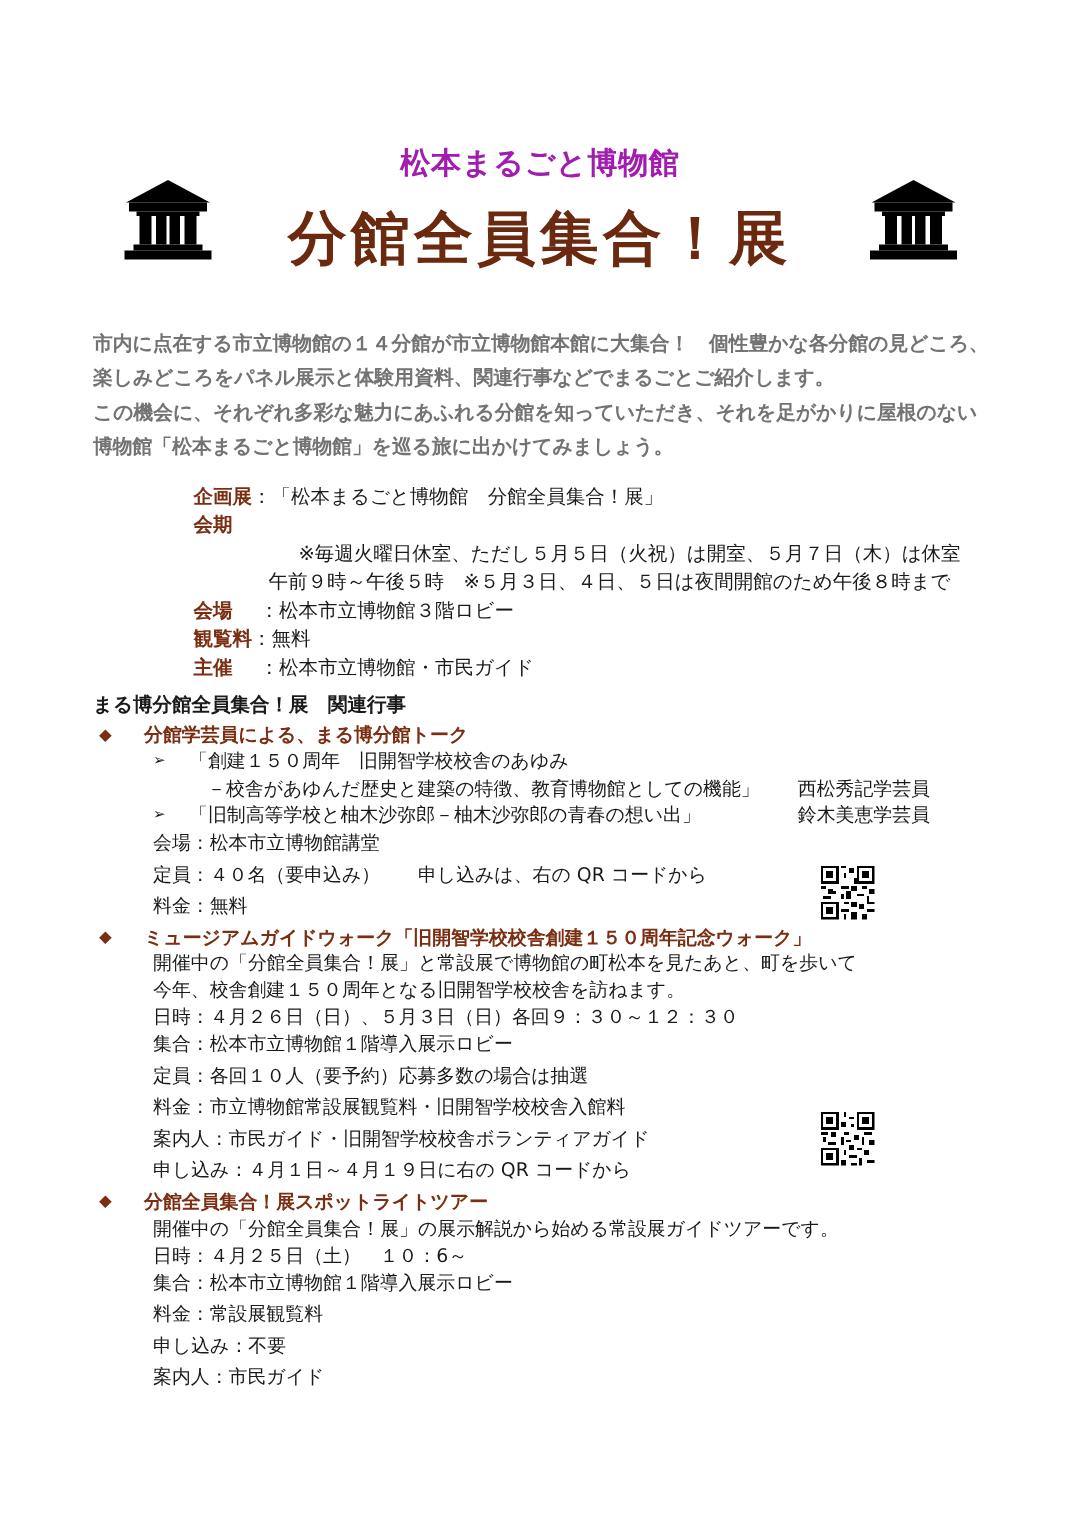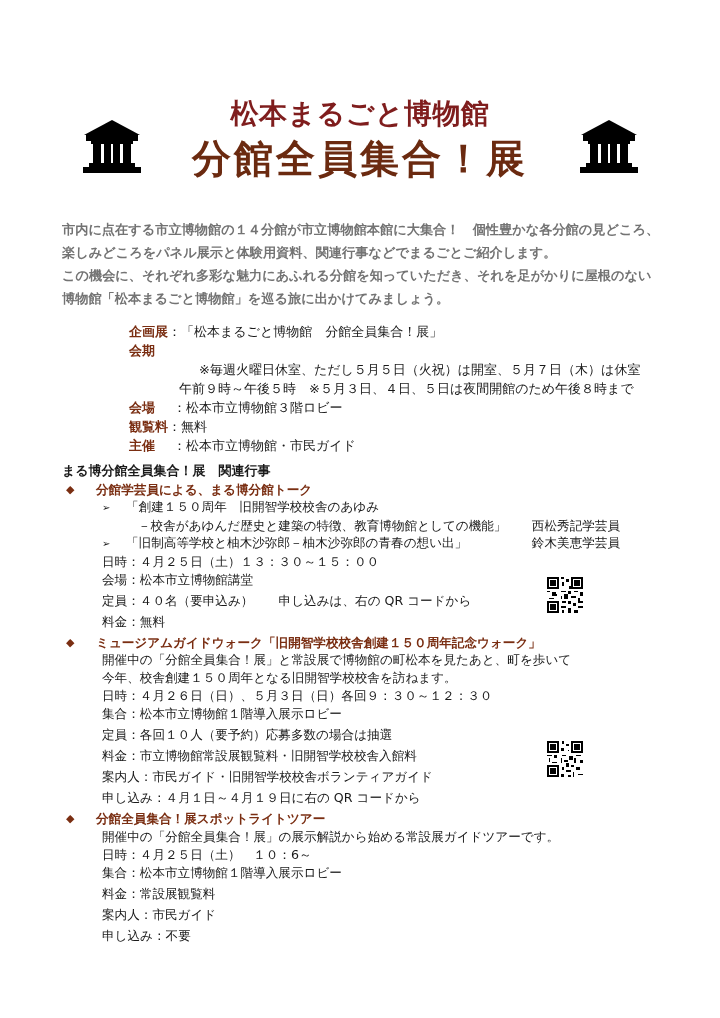--- a/index.html
+++ b/index.html
@@ -1,19 +1,19 @@
 <!DOCTYPE html>
 <html><head>
 <meta charset="utf-8">
 <style>
   html, body { margin:0; padding:0; background:#ffffff; }
   body { width:720px; height:1018px; position:relative; overflow:hidden;
          font-family:"DejaVu Sans", "Liberation Sans", sans-serif; color:#1a1a1a; }
   .abs { position:absolute; }
-  .subtitle { left:0; width:720px; top:95px; text-align:center; font-size:28px; font-weight:bold; letter-spacing:0.5px; color:#7f1d1d; }
+  .subtitle { left:0; width:720px; top:95px; text-align:center; font-size:20px; font-weight:bold; letter-spacing:0.5px; color:#a21caf; }
   .title { left:0; width:720px; top:132px; text-align:center; font-size:39px; font-weight:bold; color:#6b2a10; letter-spacing:3px; }
   .museum { width:64px; height:56px; }
   .intro { left:62px; width:610px; top:218px; font-size:13.2px; font-weight:bold; line-height:23px; color:#737373; white-space:nowrap; }
   .info { left:129px; top:322px; font-size:13px; line-height:19px; white-space:nowrap; }
   .info .row { display:flex; }
   .info .lbl { color:#7a2e12; font-weight:bold; display:inline-block; }
   .info .lbl.w3 { width:44px; }
   .info .val { color:#1a1a1a; }
   .info .note1 { padding-left:70px; }
   .info .note2 { padding-left:50px; }
@@ -106,21 +106,20 @@
     <div class="talk">
       <span class="arrow"></span>
       <span style="padding-left:12px;">－校舎があゆんだ歴史と建築の特徴、教育博物館としての機能」</span>
       <span class="who">西松秀記学芸員</span>
     </div>
     <div class="talk">
       <span class="arrow">➢</span>
       <span>「旧制高等学校と柚木沙弥郎－柚木沙弥郎の青春の想い出」</span>
       <span class="who">鈴木美恵学芸員</span>
     </div>
-    <div class="line">日時：４月２５日（土）１３：３０～１５：００</div>
     <div class="line tall">会場：松本市立博物館講堂</div>
     <div class="line tall">定員：４０名（要申込み）　　申し込みは、右の QR コードから</div>
     <div class="line tall">料金：無料</div>
   </div>
 
   <div class="ev-title">
     <span class="dia">◆</span>
     <span class="t">ミュージアムガイドウォーク「旧開智学校校舎創建１５０周年記念ウォーク」</span>
   </div>
   <div class="body">
@@ -136,22 +135,22 @@
 
   <div class="ev-title">
     <span class="dia">◆</span>
     <span class="t">分館全員集合！展スポットライトツアー</span>
   </div>
   <div class="body">
     <div class="line">開催中の「分館全員集合！展」の展示解説から始める常設展ガイドツアーです。</div>
     <div class="line">日時：４月２５日（土）　１０：6～</div>
     <div class="line tall">集合：松本市立博物館１階導入展示ロビー</div>
     <div class="line tall">料金：常設展観覧料</div>
+    <div class="line tall">申し込み：不要</div>
     <div class="line tall">案内人：市民ガイド</div>
-    <div class="line tall">申し込み：不要</div>
   </div>
 </div>
 
 <svg class="abs qr" style="left:547px; top:577px;" viewBox="0 0 21 21" shape-rendering="crispEdges">
   <rect width="21" height="21" fill="#fff"></rect>
   <rect x="0" y="0" width="7" height="7" fill="#000"></rect>
     <rect x="1" y="1" width="5" height="5" fill="#fff"></rect>
     <rect x="2" y="2" width="3" height="3" fill="#000"></rect>
   <rect x="14" y="0" width="7" height="7" fill="#000"></rect>
     <rect x="15" y="1" width="5" height="5" fill="#fff"></rect>

